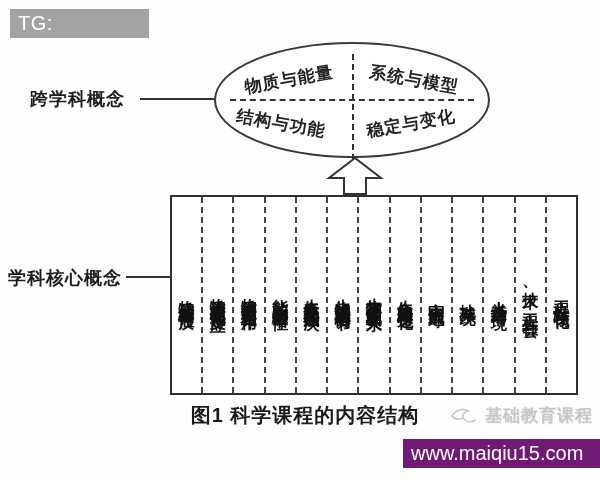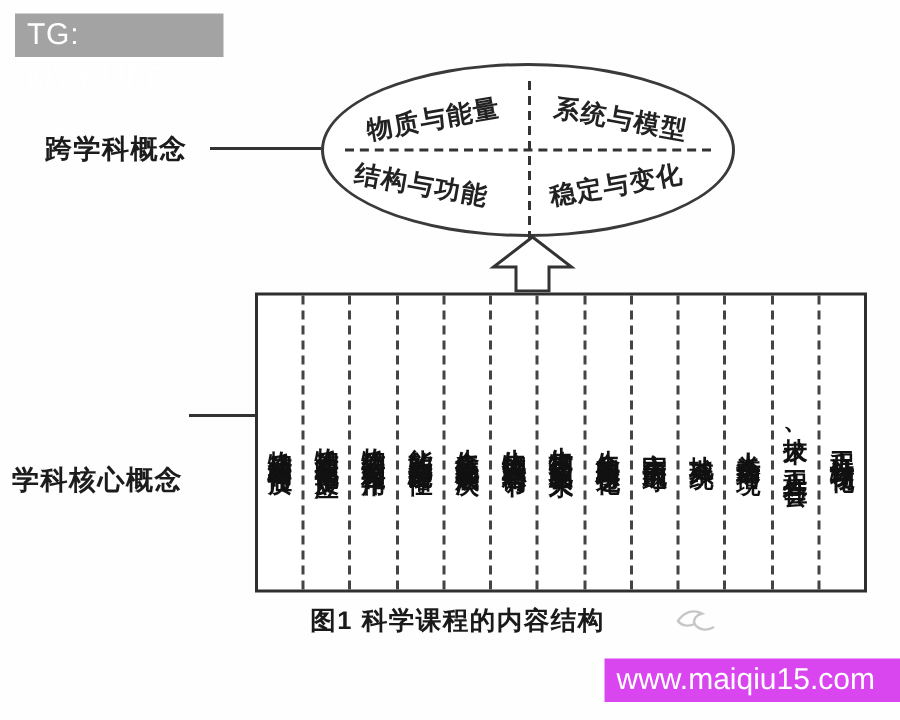--- a/index.html
+++ b/index.html
@@ -53,21 +53,21 @@
   .quad.br { left: 150px; top: 68px; transform: rotate(-10deg); }
 
   
   .side-label {
     position: absolute;
     font-size: 18px; font-weight: 600; color: #1c1c1c;
     letter-spacing: 1px;
     text-align: center;
   }
   .label-cross { left: 30px; top: 87px; }
-  .label-core  { left: 8px;  top: 266px; margin-top: 42px; }
+  .label-core  { left: 8px;  top: 266px; }
   .connector { position: absolute; border-top: 2px solid #333; height: 0; }
   .conn-cross { left: 140px; top: 98px;  width: 74px; }
   .conn-core  { left: 126px; top: 276px; width: 44px; }
 
   
   .up-arrow { position: absolute; left: 325px; top: 156px; width: 60px; height: 40px; }
 
   
   .core-box {
     position: absolute; left: 170px; top: 195px;
@@ -92,39 +92,39 @@
     letter-spacing: 2px;
     line-height: 1;
     color: #111;
     white-space: nowrap;
   }
 
   
   .caption {
     position: absolute; left: 150px; top: 402px; width: 310px;
     text-align: center;
-    font-size: 17px; font-weight: 700;
+    font-size: 20px; font-weight: 700;
     letter-spacing: 1px;
     color: #1a1a1a;
   }
 
   
   .brand {
     position: absolute; left: 450px; top: 404px;
     display: flex; align-items: center; gap: 5px;
     color: #c6c6c6;
     font-size: 17px; font-weight: 700; letter-spacing: 1px;
     text-shadow: 1px 1px 0 #efefef;
   }
 
   
   .url-bar {
     position: absolute; left: 403px; top: 439px;
     width: 197px; height: 29px;
-    background: #d946ef;
+    background: #701a75;
     color: #ffffff;
     font-size: 20px; line-height: 29px;
     padding-left: 8px; box-sizing: border-box;
   }
 </style>
 </head>
 <body>
 
 <div class="tg-badge">TG: MYYJJPP</div>
 
@@ -189,15 +189,16 @@
     </div>
 </div>
 
 <div class="caption">图1  科学课程的内容结构</div>
 
 <div class="brand">
   <svg width="30" height="20" viewBox="0 0 30 20">
     <path d="M2 10 C6 4, 12 2, 18 5 C14 6, 12 9, 13 12 C9 14, 4 13, 2 10 Z" fill="none" stroke="#c6c6c6" stroke-width="1.6"></path>
     <path d="M13 12 C16 16, 21 17, 26 14" fill="none" stroke="#c6c6c6" stroke-width="1.6"></path>
   </svg>
+  <span>基础教育课程</span>
 </div>
 
 <div class="url-bar">www.maiqiu15.com</div>
 
 </body></html>

